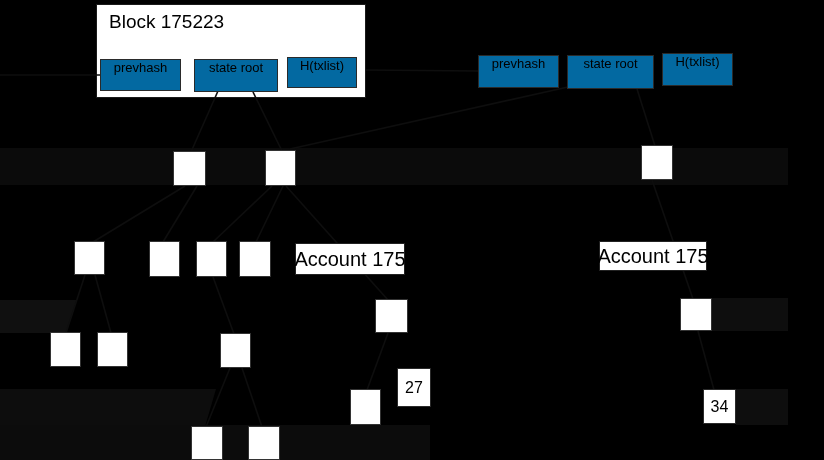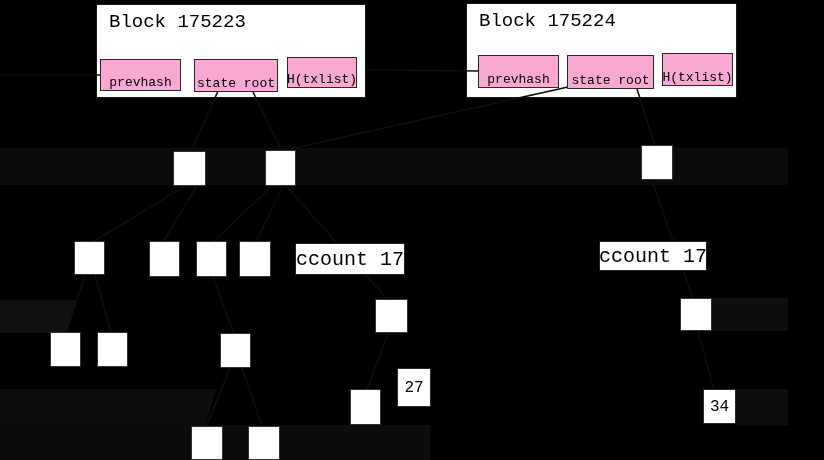--- a/index.html
+++ b/index.html
@@ -1,30 +1,30 @@
 <!DOCTYPE html>
 <html><head>
 <meta charset="utf-8">
 <style>
   html,body{margin:0;padding:0;background:#000;}
   #stage{
     position:relative;width:788px;height:460px;background:#000;overflow:hidden;
-    font-family:Liberation Mono, monospace;color:#000;
+    font-family:Liberation Sans, sans-serif;color:#000;
   }
   .band{position:absolute;pointer-events:none;}
   .block{
     position:absolute;background:#fff;border:1.5px solid #1a1a1a;box-sizing:border-box;z-index:1;
   }
   .block-title{
     position:absolute;left:12px;top:6px;font-size:19px;color:#000;white-space:nowrap;
   }
   #edges{position:absolute;left:0;top:0;z-index:2;pointer-events:none;}
   .field{
-    position:absolute;background:#f9a8d4;border:1.5px solid #2a2a2a;box-sizing:border-box;z-index:3;
-    display:flex;align-items:flex-end;justify-content:center;font-size:13px;white-space:nowrap;
+    position:absolute;background:#0369a1;border:1.5px solid #2a2a2a;box-sizing:border-box;z-index:3;
+    display:flex;align-items:flex-start;justify-content:center;font-size:13px;white-space:nowrap;
   }
   .node{
     position:absolute;background:#fff;border:1.5px solid #333;box-sizing:border-box;z-index:3;
   }
   .acct{
     position:absolute;background:#fff;border:1px solid #222;box-sizing:border-box;z-index:3;
     display:flex;align-items:center;justify-content:center;font-size:20px;white-space:nowrap;
   }
   .val{
     position:absolute;background:#fff;border:1px solid #2a2a2a;box-sizing:border-box;z-index:3;
@@ -38,23 +38,20 @@
 
   <div class="band" style="left:0;top:148px;width:824px;height:37px;background:#0b0b0b;"></div>
   <div class="band" style="left:0;top:300px;width:77px;height:33px;background:#101010;clip-path:polygon(0 0,100% 0,86% 100%,0 100%);"></div>
   <div class="band" style="left:712px;top:298px;width:112px;height:33px;background:#0e0e0e;"></div>
   <div class="band" style="left:0;top:389px;width:216px;height:37px;background:#0d0d0d;clip-path:polygon(0 0,100% 0,95% 100%,0 100%);"></div>
   <div class="band" style="left:736px;top:389px;width:88px;height:36px;background:#0e0e0e;"></div>
   <div class="band" style="left:0;top:425px;width:430px;height:35px;background:#0c0c0c;"></div>
 
   <div class="block" style="left:96px;top:4px;width:270px;height:94px;">
     <div class="block-title">Block 175223</div>
-  </div>
-  <div class="block" style="left:466px;top:3px;width:271px;height:95px;">
-    <div class="block-title">Block 175224</div>
   </div>
 
   <svg id="edges" width="824" height="460">
     <g stroke="#0e0e0e" stroke-width="1.6" fill="none">
       <line x1="0" y1="75" x2="100" y2="75"></line>
       <line x1="366" y1="70" x2="478" y2="71"></line>
       <line x1="218" y1="91" x2="191" y2="152"></line>
       <line x1="253" y1="92" x2="282" y2="151"></line>
       <line x1="568" y1="87" x2="290" y2="149"></line>
       <line x1="637" y1="89" x2="655" y2="146"></line>

